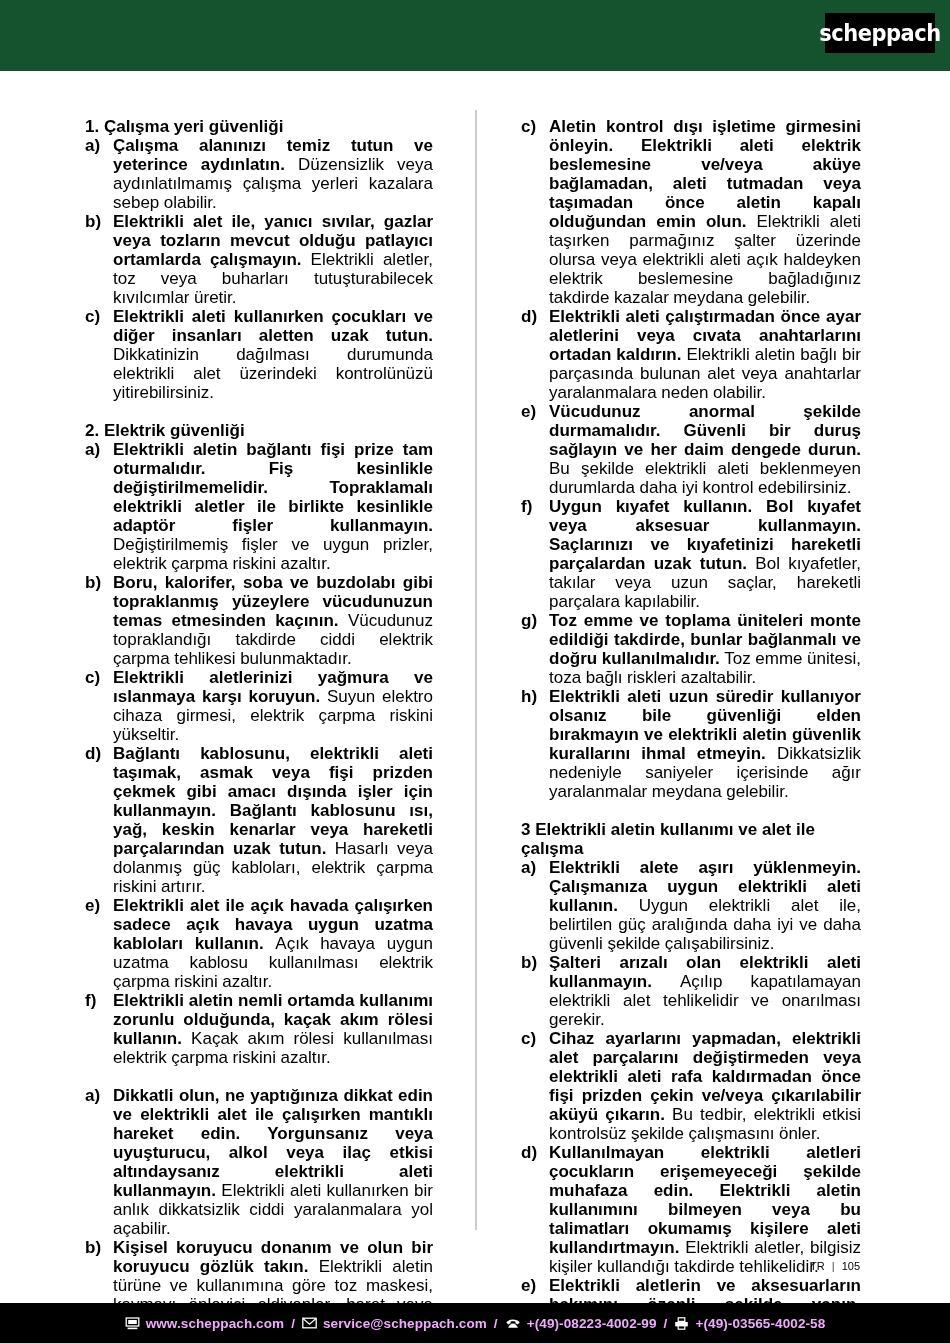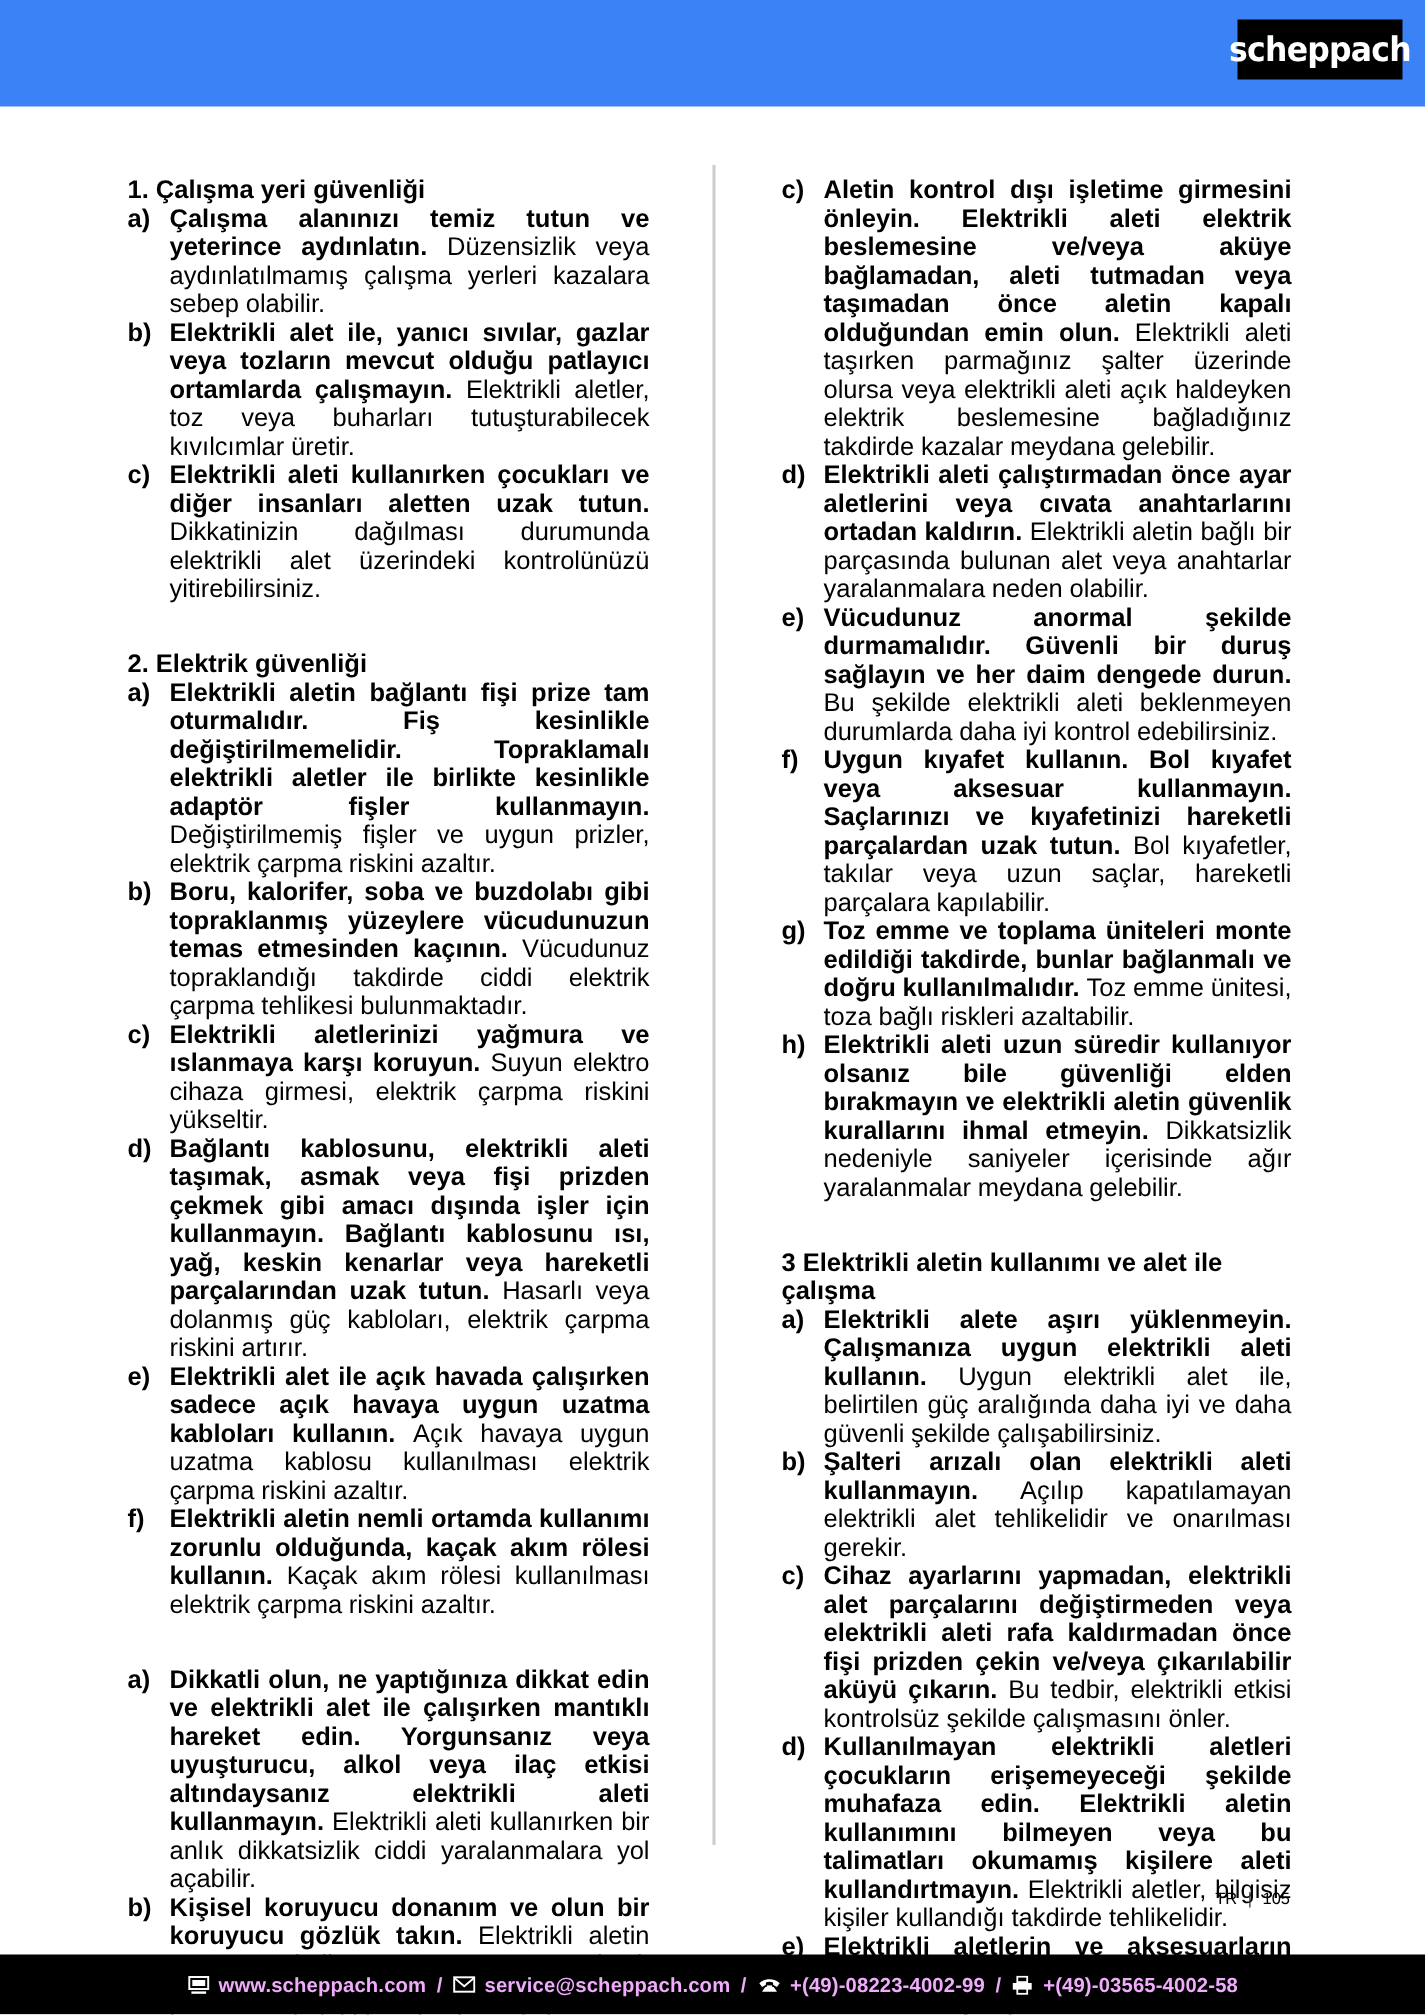--- a/index.html
+++ b/index.html
@@ -1,39 +1,39 @@
 <!DOCTYPE html>
 <html lang="tr"><head>
 <meta charset="utf-8">
 <style>
   html,body { margin:0; padding:0; background:#fff; }
   .page {
     position:relative; width:950px; height:1343px; background:#ffffff;
     font-family:"Liberation Sans", sans-serif; color:#000; overflow:hidden;
   }
   .header-band {
-    position:absolute; top:0; left:0; width:950px; height:71px; background:#3b82f6;
+    position:absolute; top:0; left:0; width:950px; height:71px; background:#14532d;
   }
   .logo-box {
     position:absolute; top:13px; left:825px; width:110px; height:40px;
     background:#000; display:flex; align-items:center; justify-content:center;
   }
   .logo-text {
     color:#fff; font-weight:bold; font-size:21px; letter-spacing:-0.5px;
     font-family:"DejaVu Sans", sans-serif; transform:scaleY(1.08);
   }
   .column-divider {
     position:absolute; left:475px; top:110px; width:2px; height:1120px; background:#cccccc;
   }
   .col {
     position:absolute; top:117px; font-size:17px; line-height:19px;
   }
   .col-left  { left:85px;  width:348px; }
   .col-right { left:521px; width:340px; }
-  .section + .section { margin-top:31px; }
+  .section + .section { margin-top:19px; }
   .sec-heading { font-weight:bold; text-align:left; }
   .item { display:flex; }
   .item-label { flex:0 0 28px; font-weight:bold; }
   .item-body {
     flex:1; margin:0; text-align:justify;
     hyphens:auto; -webkit-hyphens:auto; word-spacing:-0.2px;
   }
   .b { font-weight:bold; }
   .page-number {
     position:absolute; top:1260px; left:0; width:860px; text-align:right;

